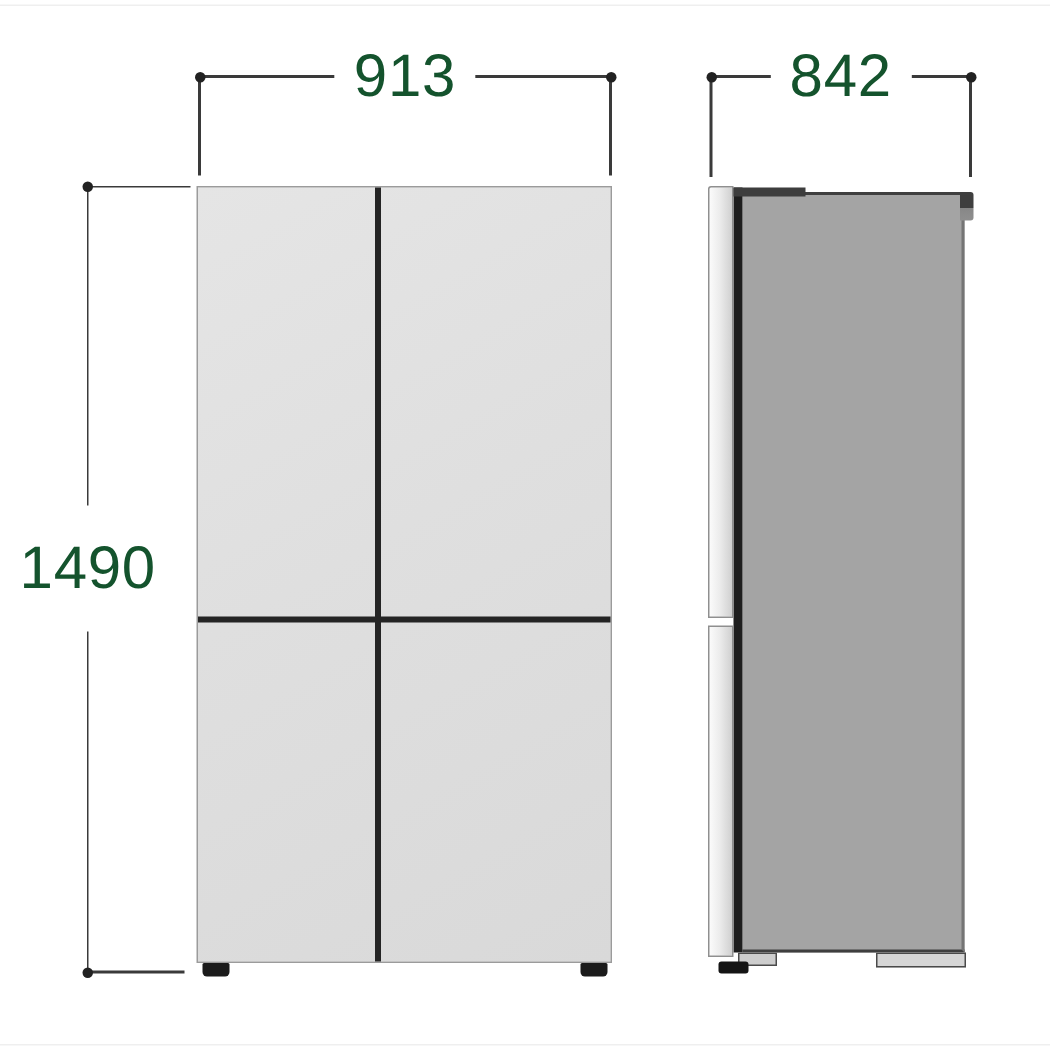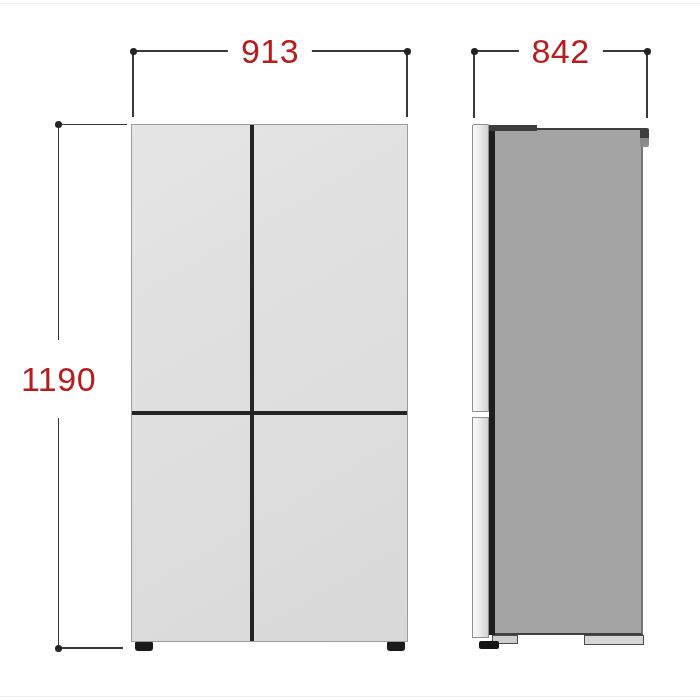--- a/index.html
+++ b/index.html
@@ -8,21 +8,21 @@
     font-family:"Liberation Sans","DejaVu Sans",sans-serif;
   }
   .hairline{position:absolute;left:0;width:700px;height:1px;background:#efefef;}
 
   
   .dim-hline{position:absolute;height:1.5px;background:#3a3a3a;}
   .dim-vline{position:absolute;width:1.5px;background:#3a3a3a;}
   .dot{position:absolute;width:7px;height:7px;border-radius:50%;background:#222;}
   .dim-label{
     position:absolute;transform:translate(-50%,-50%);
-    background:#ffffff;color:#b91c1c;font-size:34px;font-weight:400;
+    background:#ffffff;color:#14532d;font-size:40px;font-weight:400;
     letter-spacing:0.5px;line-height:1;white-space:nowrap;
   }
   .dim-label.h{padding:4px 13px;}
   .dim-label.v{padding:22px 6px;}
 
   
   #front-body{
     position:absolute;left:131px;top:124px;width:277px;height:518px;
     box-sizing:border-box;border:1.5px solid #9b9b9b;
     background:linear-gradient(150deg,#e5e5e5 0%,#dfdfdf 45%,#d9d9d9 100%);
@@ -81,21 +81,21 @@
     <div class="dot" style="left:643.5px;top:47.5px;"></div>
     <div class="dim-label h" style="left:560.5px;top:51px;">842</div>
   </div>
 
   <div>
     <div class="dim-vline" style="left:57.75px;top:124px;height:524px;"></div>
     <div class="dim-hline" style="left:58.5px;top:123.75px;width:68.5px;"></div>
     <div class="dim-hline" style="left:58.5px;top:647.25px;width:64.5px;"></div>
     <div class="dot" style="left:55px;top:121px;"></div>
     <div class="dot" style="left:55px;top:644.5px;"></div>
-    <div class="dim-label v" style="left:58.5px;top:379px;">1190</div>
+    <div class="dim-label v" style="left:58.5px;top:379px;">1490</div>
   </div>
 
   <div id="front-body">
     <div id="front-vsplit"></div>
     <div id="front-hsplit"></div>
   </div>
   <div class="foot" style="left:135px;top:641.5px;"></div>
   <div class="foot" style="left:387px;top:641.5px;"></div>
 
   <div>

